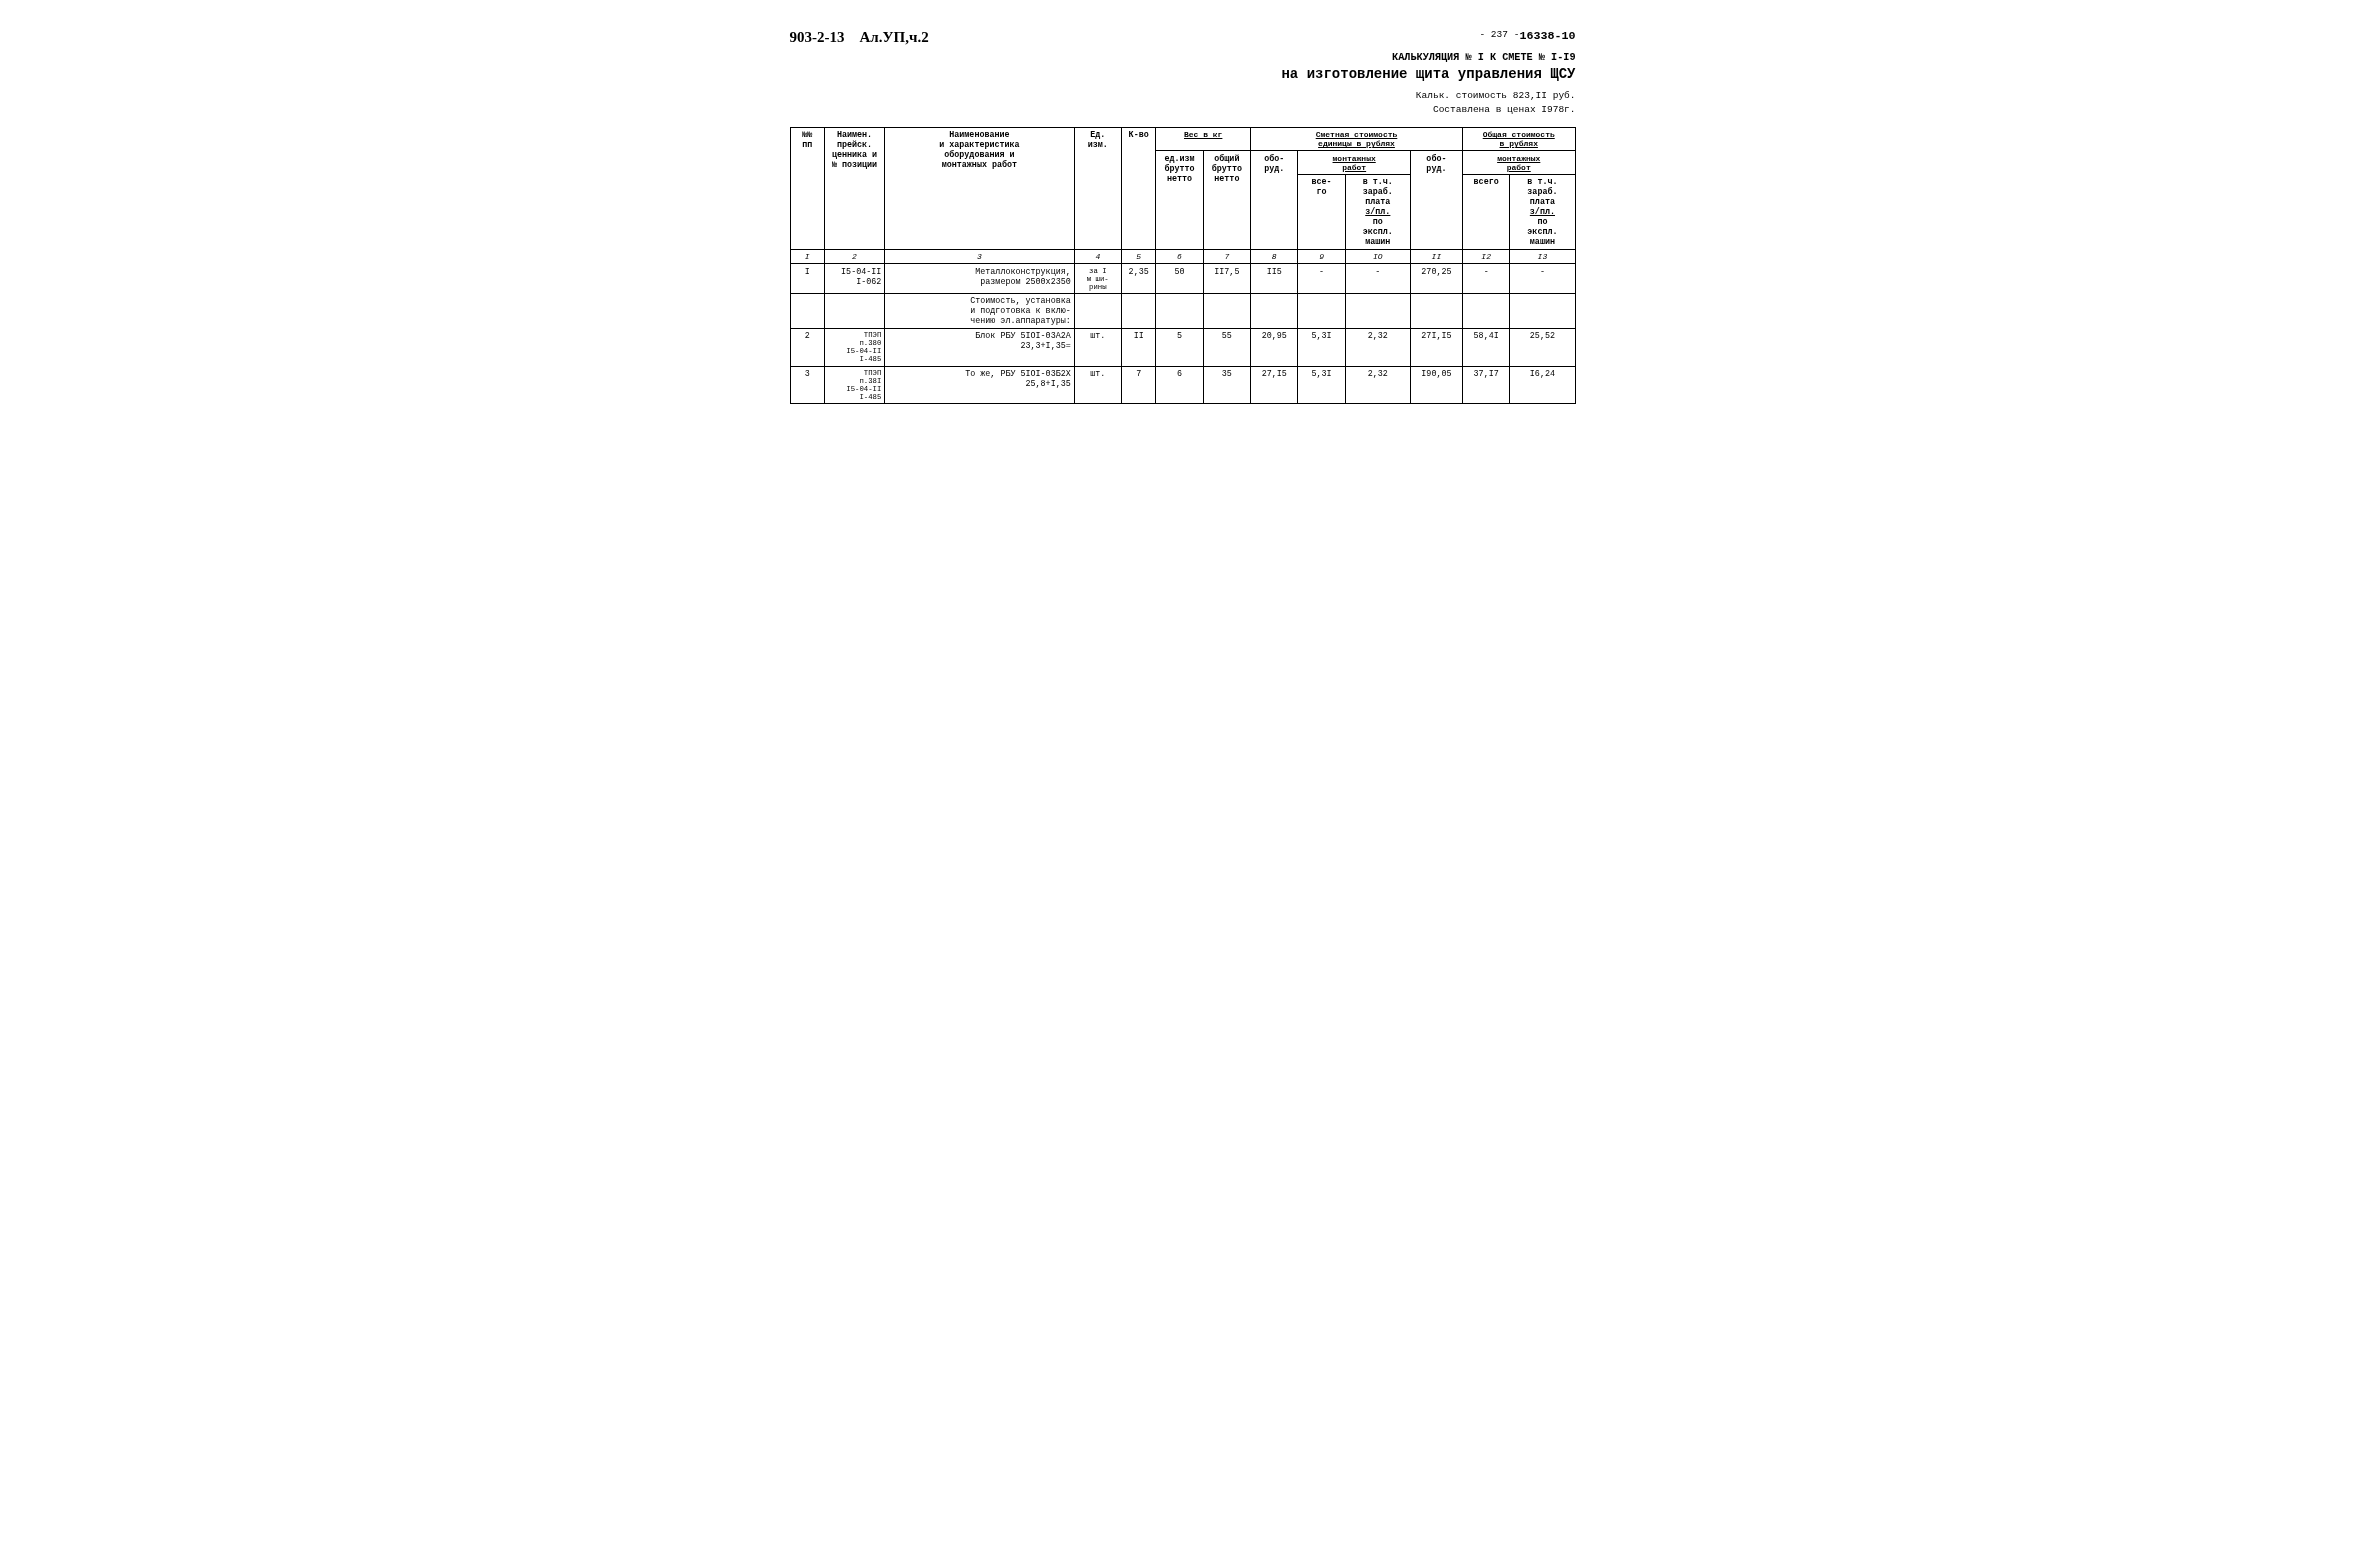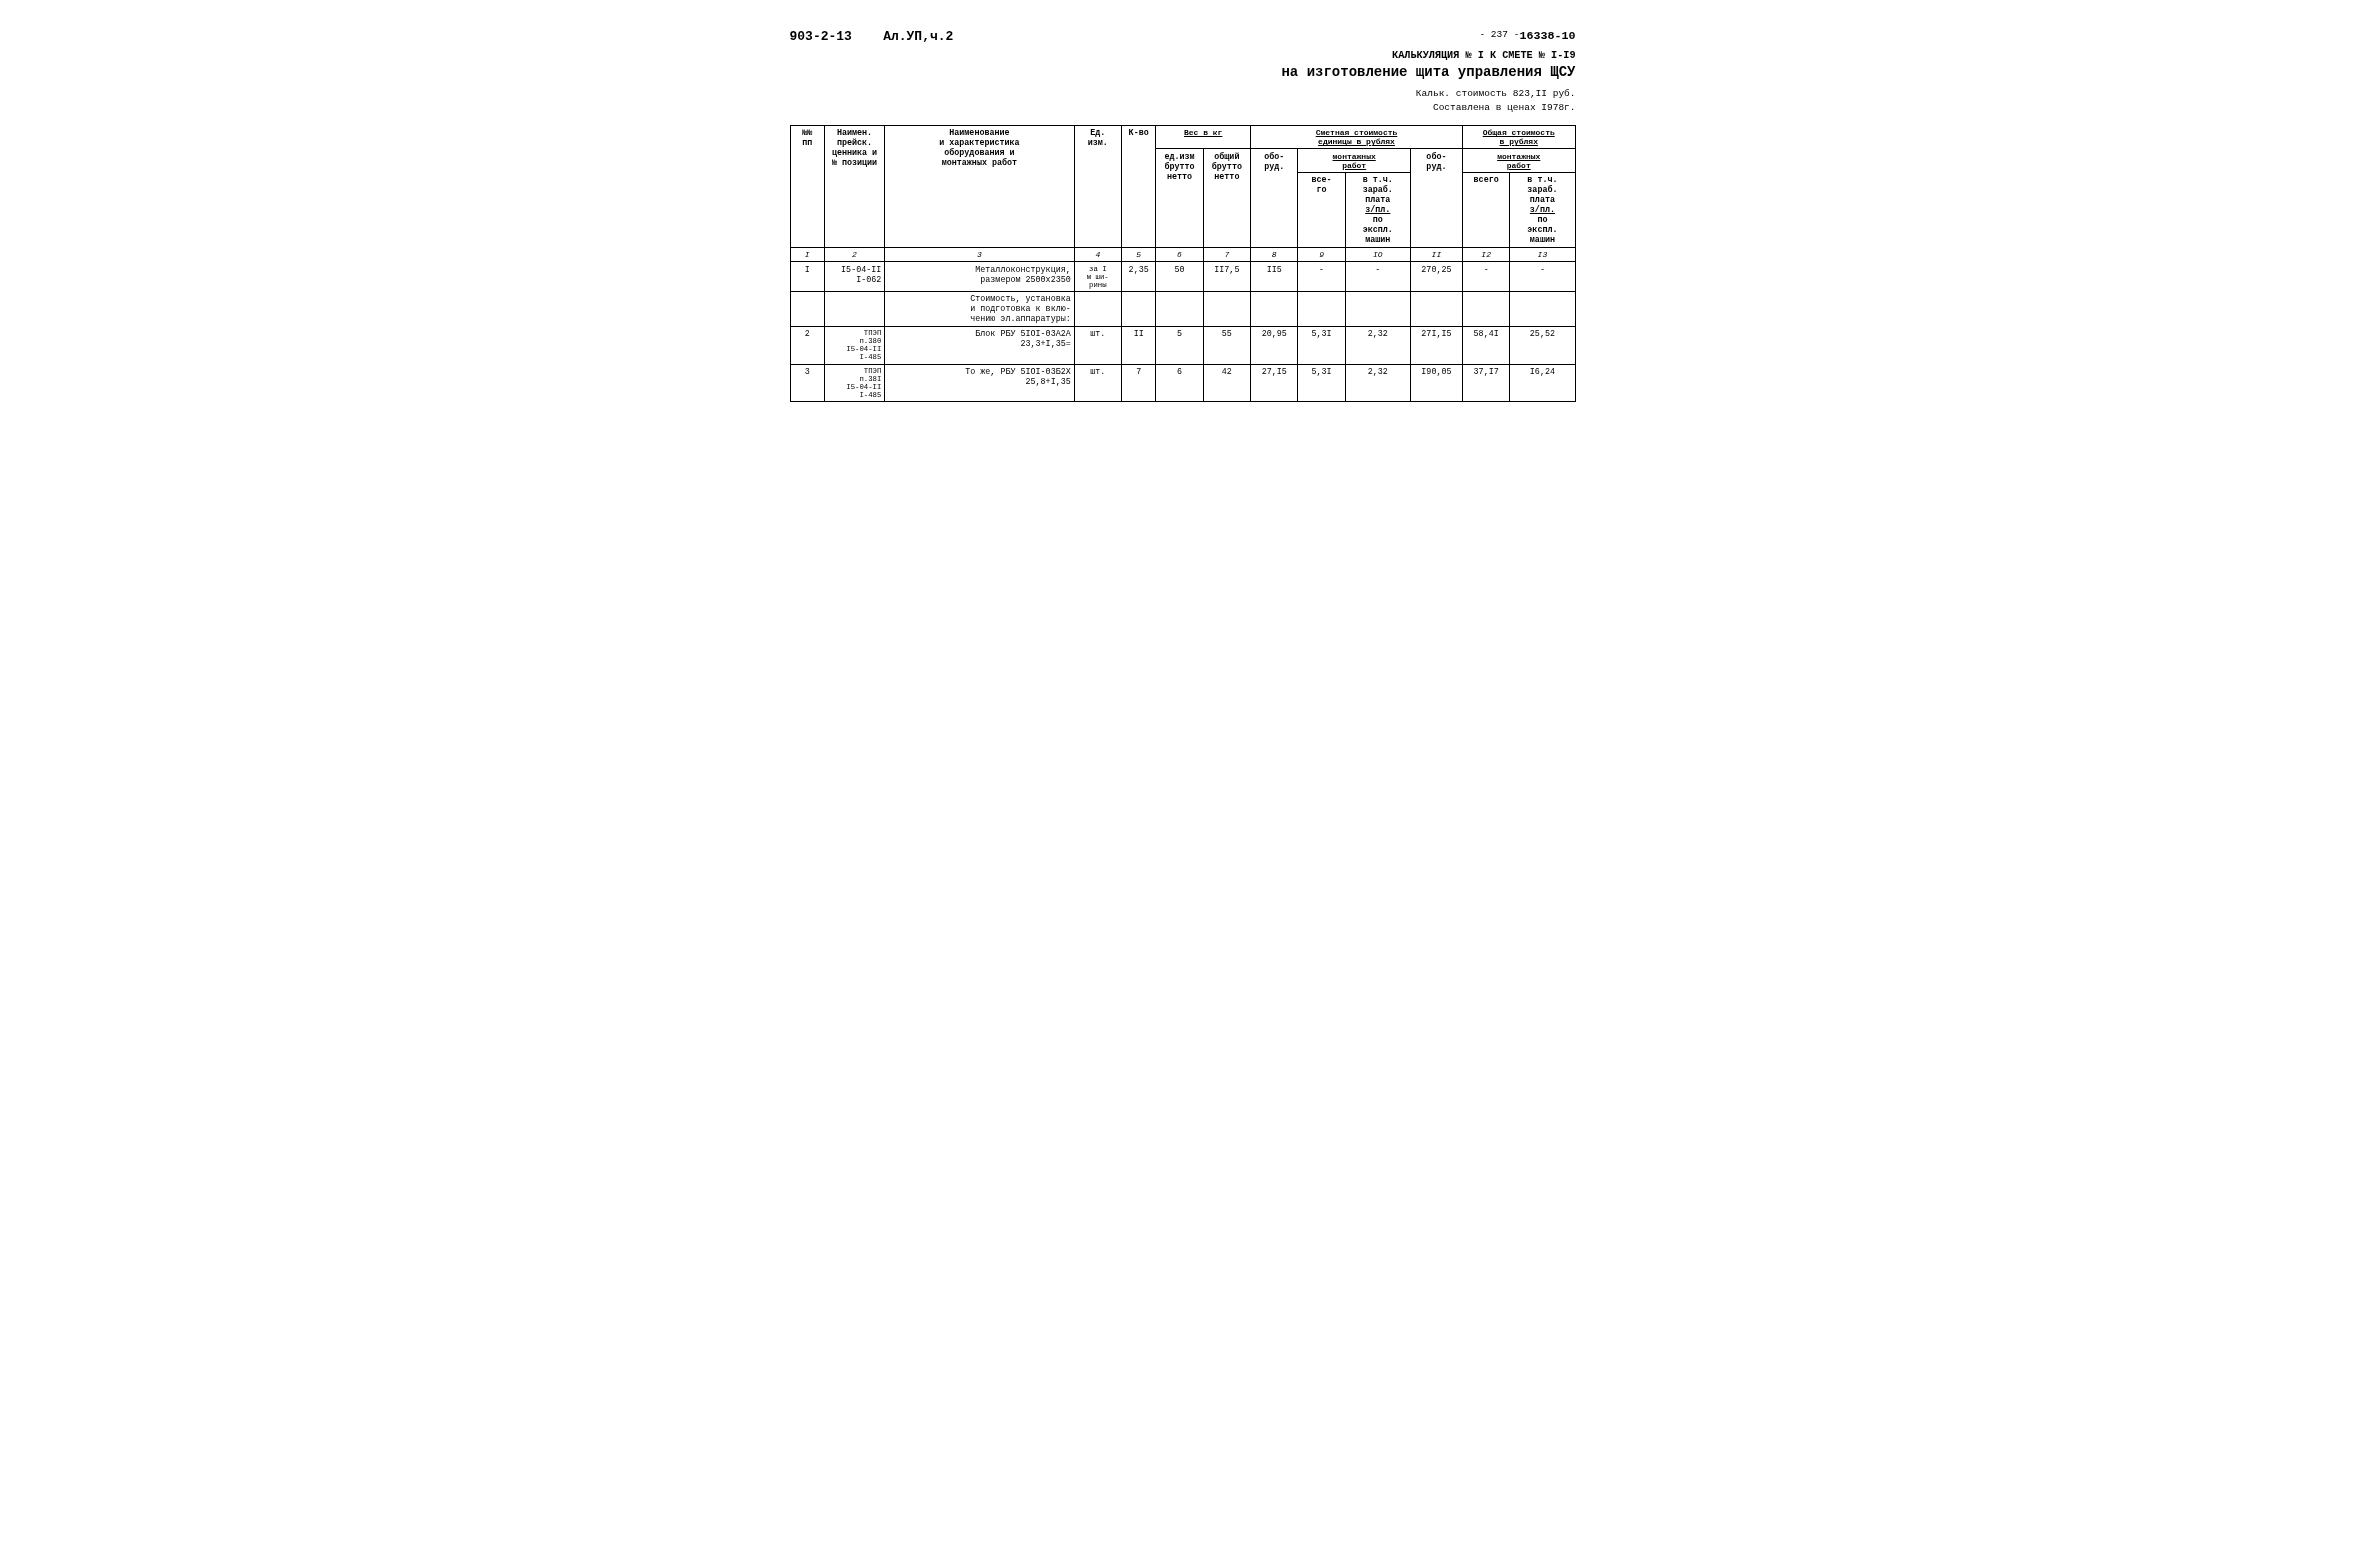--- a/index.html
+++ b/index.html
@@ -12,22 +12,23 @@
       width: 874px;
       margin: 0 auto;
     }
     .page-header {
       display: flex;
       justify-content: space-between;
       align-items: flex-start;
       margin-bottom: 5.8px;
     }
     .header-left {
-      font-size: 13px;
-      font-weight: bold;
+      font-size: 15px;
+      font-weight: bold;
+      font-family: Liberation Serif, serif;
     }
     .header-center {
       text-align: right;
       flex: 1;
     }
     .header-right {
       font-size: 11.7px;
       font-weight: bold;
     }
     .title-block {
@@ -212,21 +213,21 @@
       <td>25,52</td>
     </tr>
 
     <tr>
       <td>3</td>
       <td class="left" style="font-size:7.3px;">ТПЭП<br>п.38I<br>I5-04-II<br>I-485</td>
       <td class="left">То же, РБУ 5IOI-03Б2Х<br>25,8+I,35</td>
       <td>шт.</td>
       <td>7</td>
       <td>6</td>
-      <td>42</td>
+      <td>35</td>
       <td>27,I5</td>
       <td>5,3I</td>
       <td>2,32</td>
       <td>I90,05</td>
       <td>37,I7</td>
       <td>I6,24</td>
     </tr>
   </tbody>
 </table>
 

